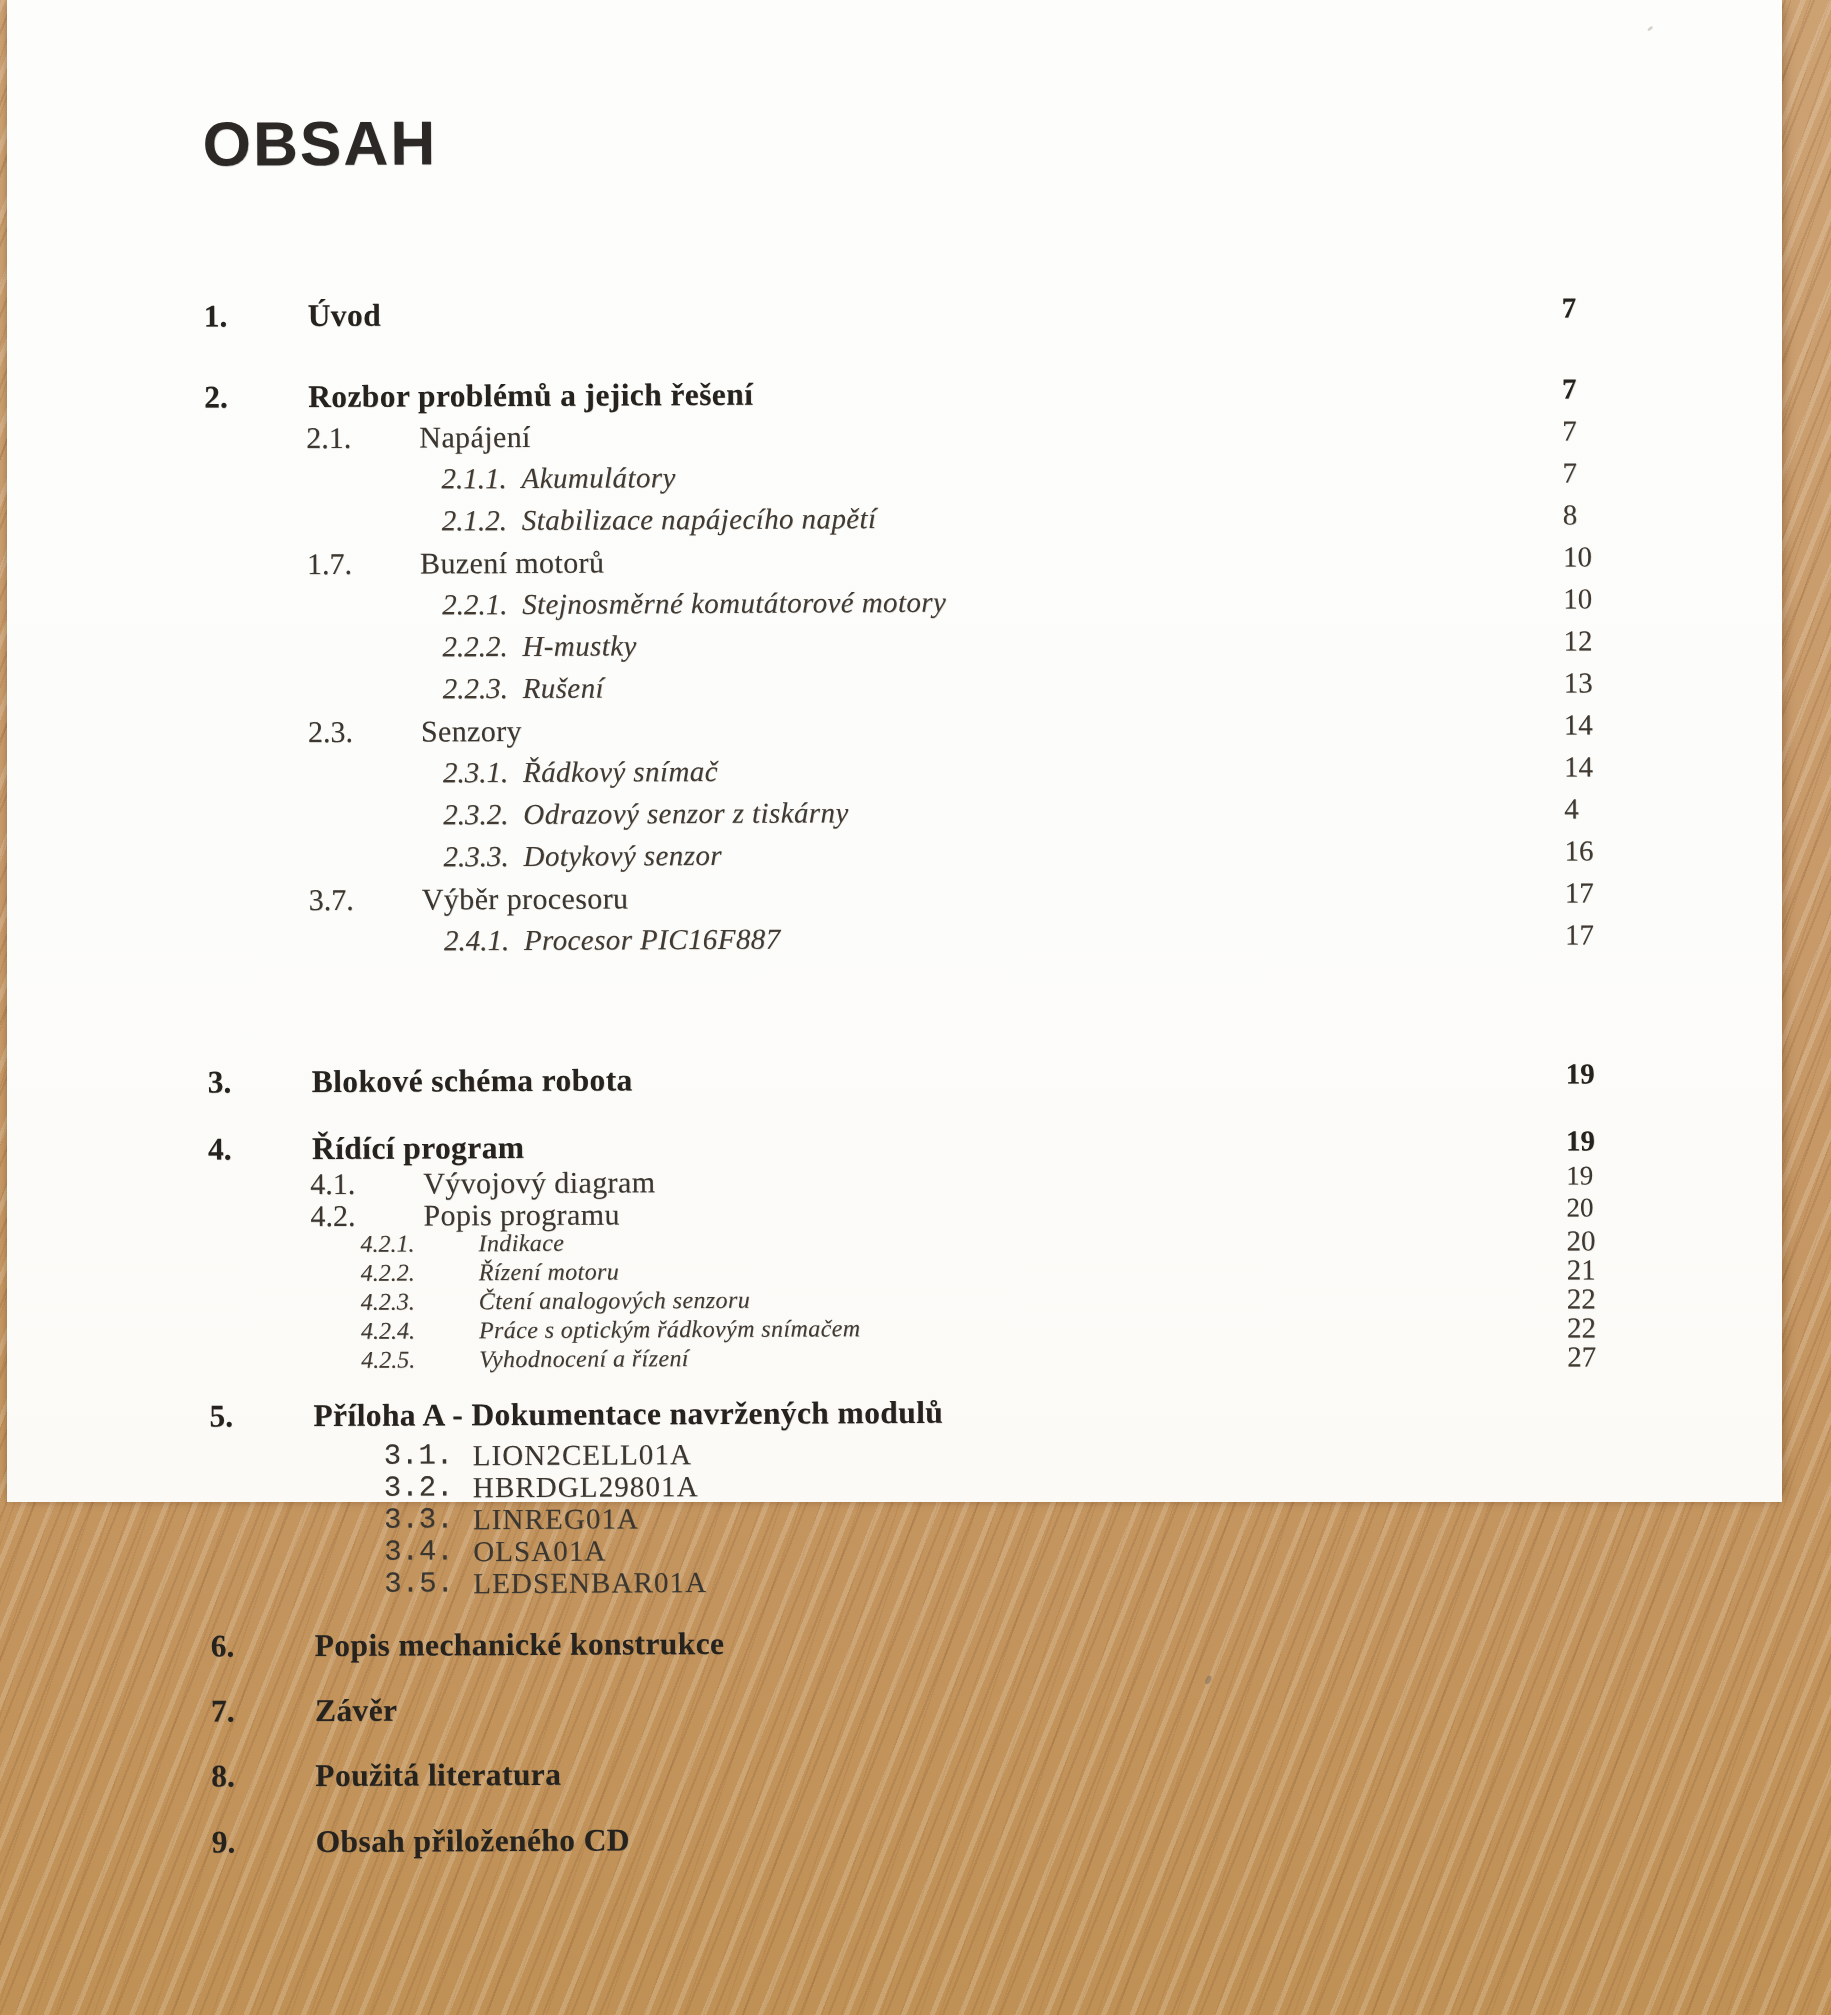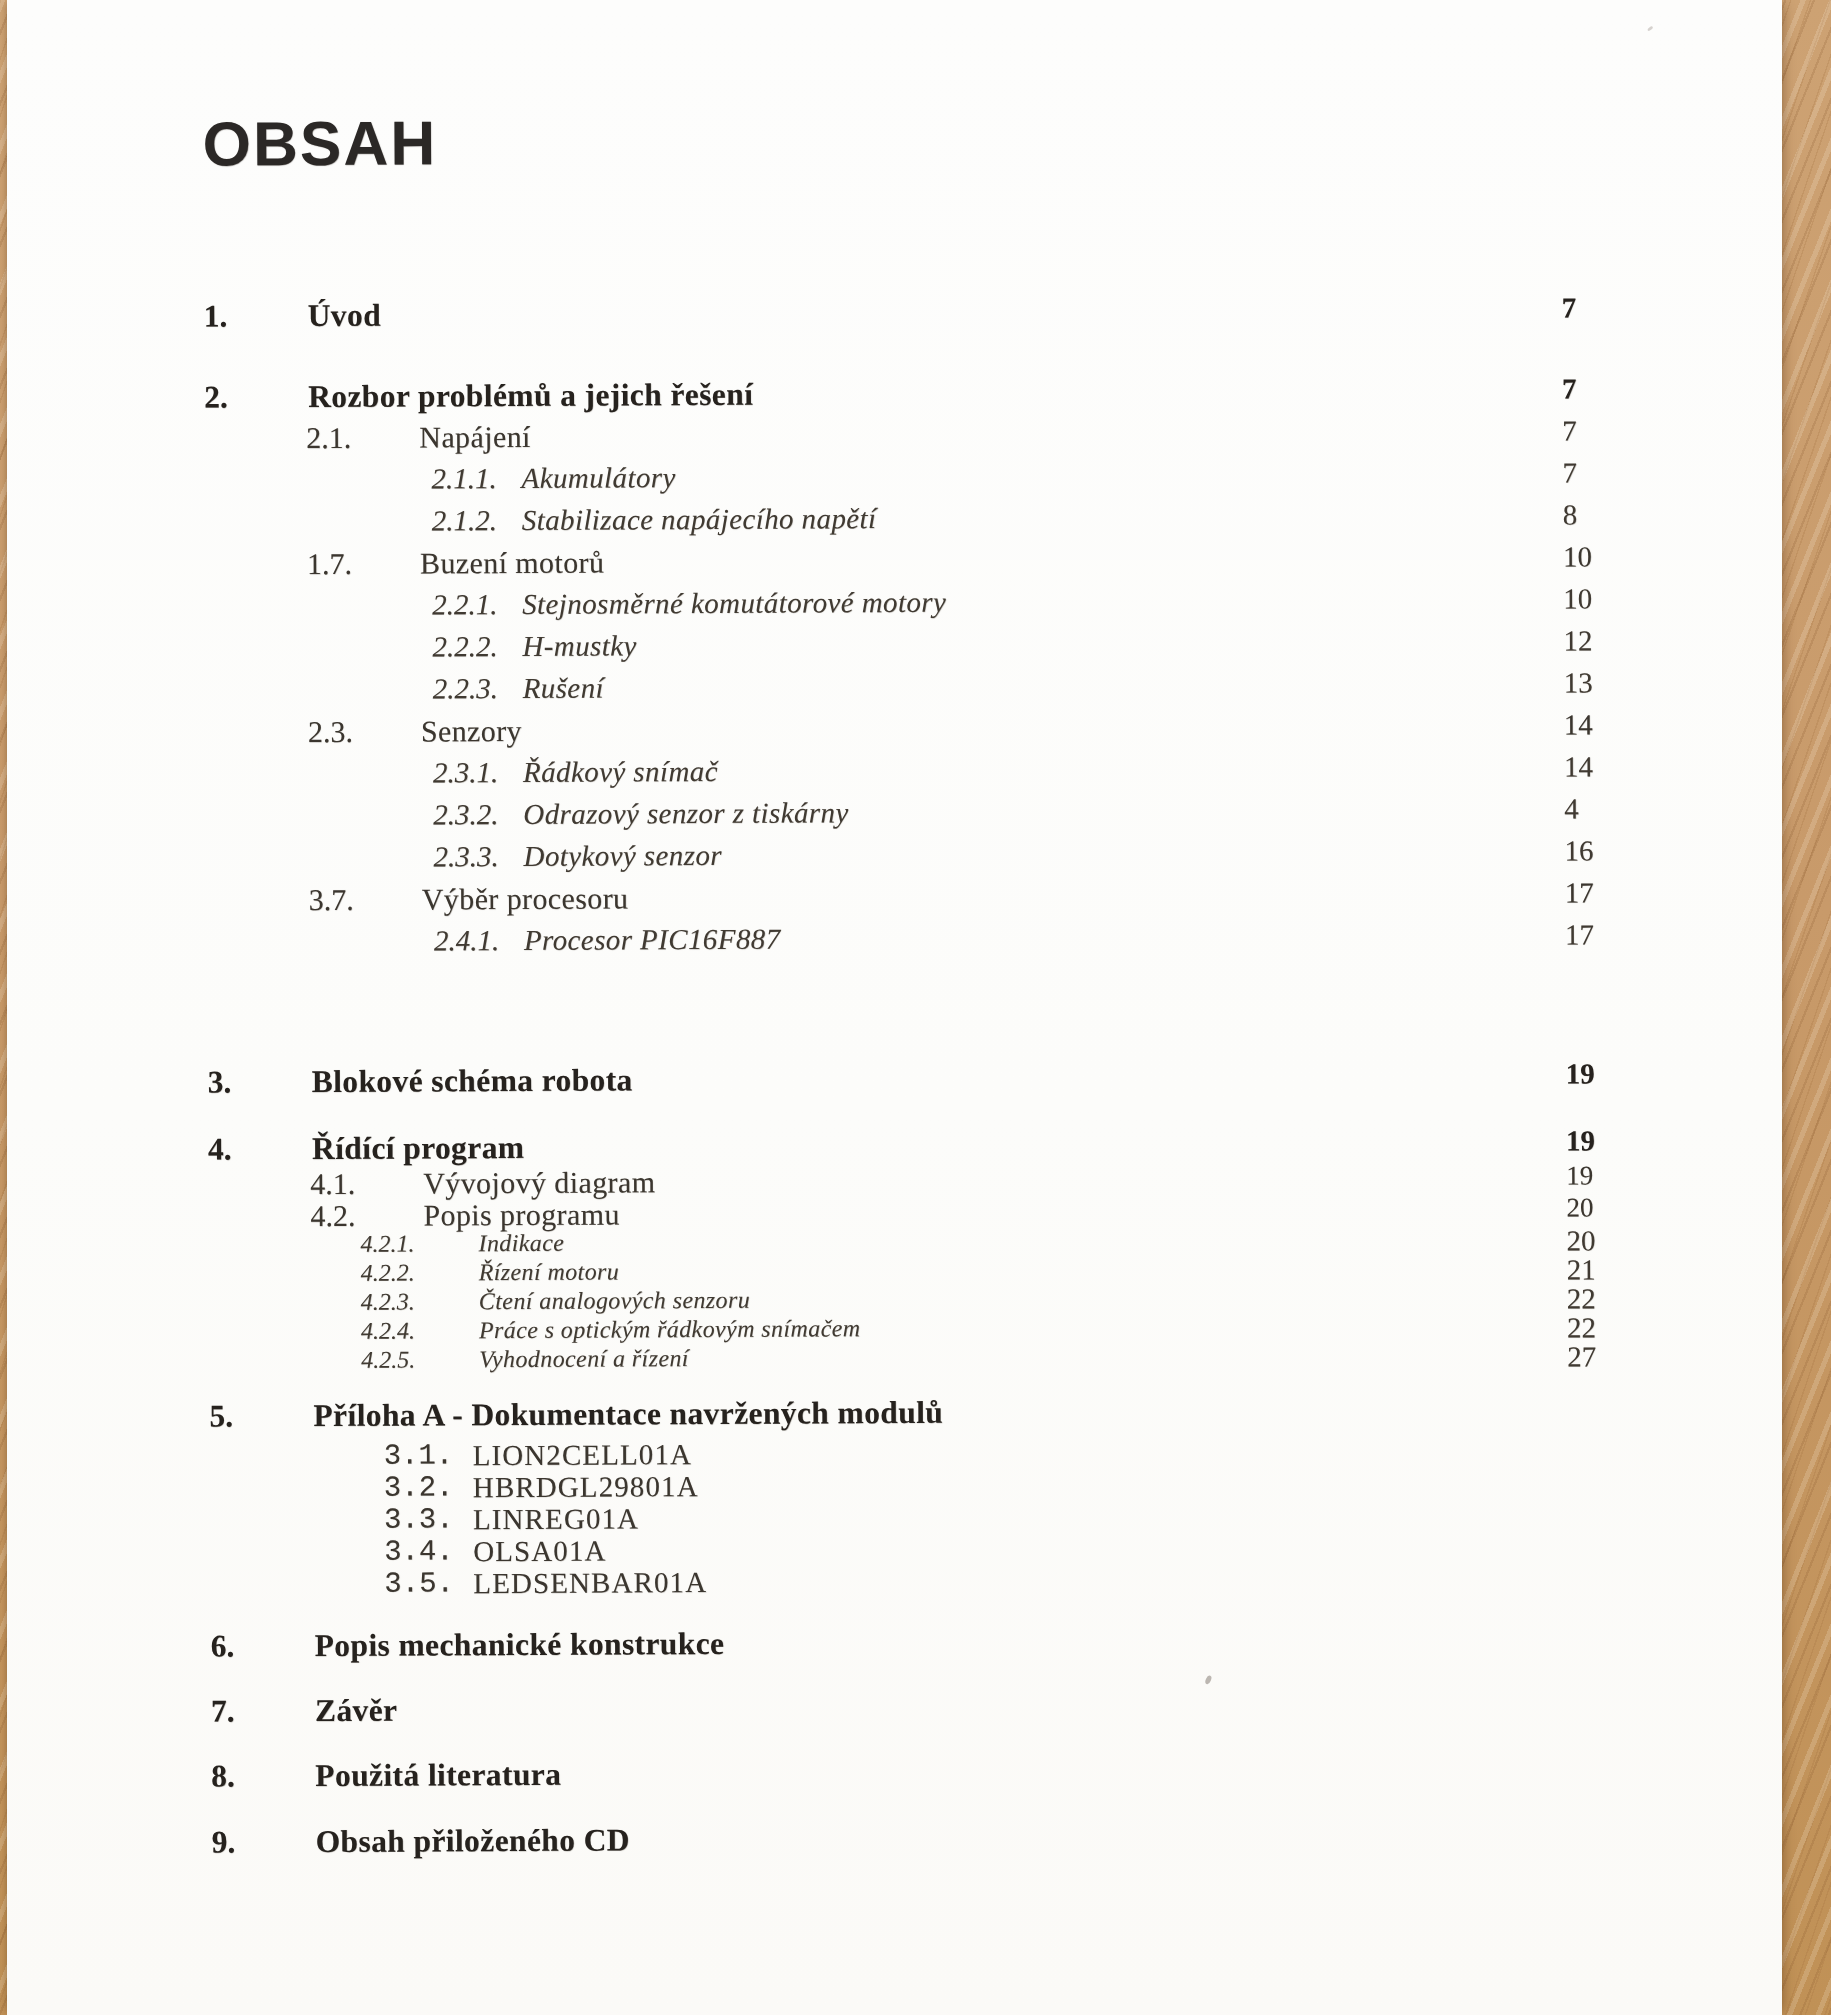--- a/index.html
+++ b/index.html
@@ -16,21 +16,21 @@
         rgba(0,0,0,0) 13.6px 26.5px),
       repeating-linear-gradient(109deg,
         rgba(160,110,60,0.22) 0 1.4px,
         rgba(0,0,0,0) 1.4px 18.6px),
       linear-gradient(180deg,#cda273 0%,#c89a6a 45%,#c09156 100%);
     font-family:"Liberation Serif","DejaVu Serif",serif;
   }
   .paper{
     position:absolute;
     left:7.2px;top:0;
-    width:1775px;height:2015px;
+    width:1775px;height:1502px;
     background:linear-gradient(180deg,#fdfdfc 0%,#fcfcfa 55%,#fbfaf7 100%);
     box-shadow:5px 0 11.4px -4.3px rgba(70,35,8,0.40), -2.9px 0 7.2px -2.9px rgba(70,35,8,0.30);
   }
   .content{
     position:absolute;
     left:0;top:0;right:0;bottom:0;
     transform:rotate(-0.3deg);
     transform-origin:501px 0;
     color:#3a362f;
   }
@@ -56,21 +56,21 @@
   .l1{font-weight:bold;font-size:31.5px;color:#26221e;}
   .l1 .num{left:195px;}
   .l1 .label{left:299px;letter-spacing:0.4px;}
   .l1 .page{font-weight:bold;color:#26221e;}
   
   .l2{font-size:30px;color:#3b362f;}
   .l2 .num{left:297px;}
   .l2 .label{left:410px;letter-spacing:0.4px;}
   
   .l3{font-size:29px;font-style:italic;color:#403a32;}
-  .l3 .num{left:422px;}
+  .l3 .num{left:432px;}
   .l3 .label{left:512px;letter-spacing:0.4px;}
   
   .xs.l3{font-size:24px;}
   .xs .num{left:347px;}
   .xs .label{left:465px;}
   .xs .page{font-size:26px;}
   
   .l5{font-size:29px;color:#3b362f;}
   .l5 .num{left:369px;font-family:Liberation Mono, monospace;}
   .l5 .label{left:458px;letter-spacing:1.1px;}

